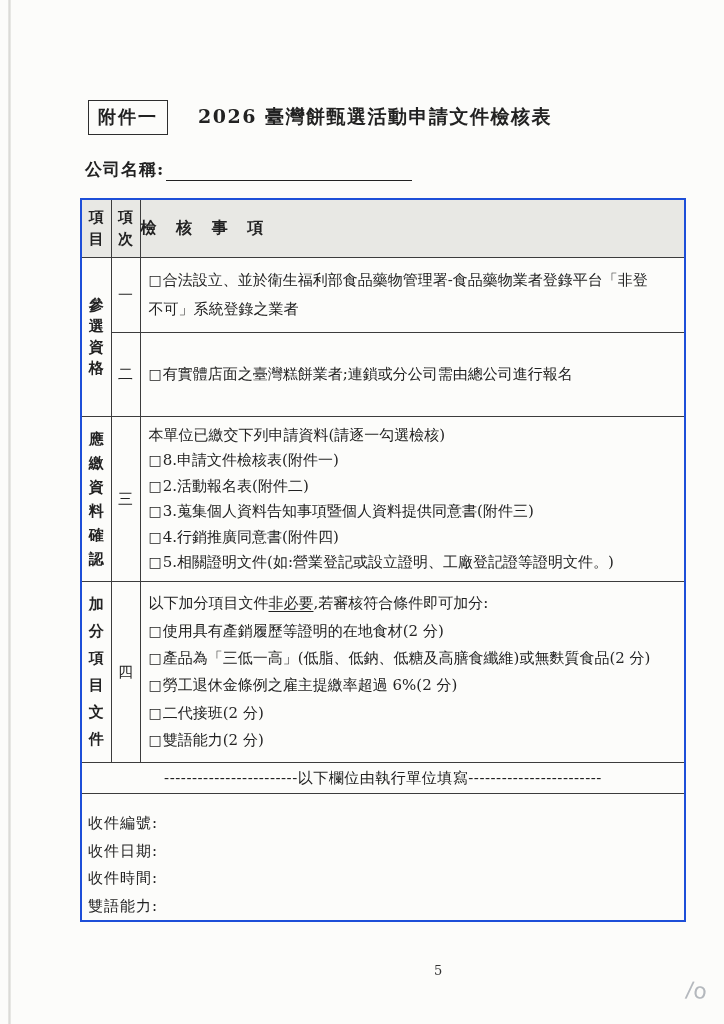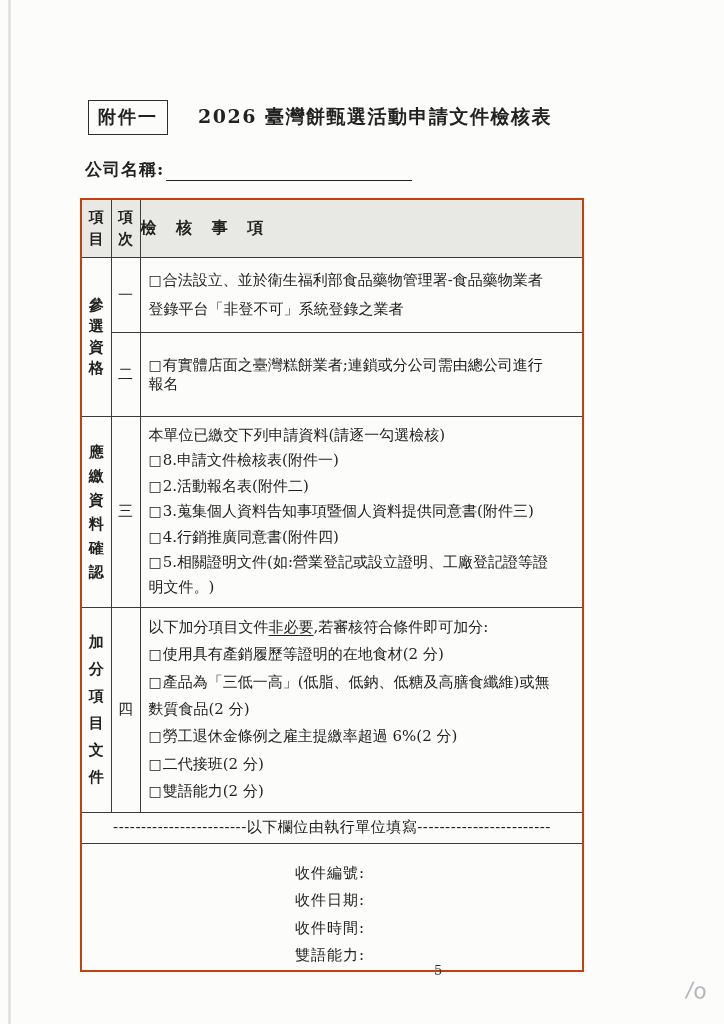--- a/index.html
+++ b/index.html
@@ -36,24 +36,24 @@
     position:absolute; left:85px; top:158px;
     font-size:17px; font-weight:bold; letter-spacing:1px;
   }
   .company-line {
     display:inline-block; width:246px; height:16px;
     border-bottom:1.6px solid #222;
     vertical-align:bottom; margin-left:2px;
   }
   table.checklist {
     position:absolute; left:80px; top:198px;
-    width:504px;
+    width:606px;
     border-collapse:collapse;
     table-layout:fixed;
-    border:2px solid #c2410c;
+    border:2px solid #1d4ed8;
     font-size:15px;
   }
   table.checklist td, table.checklist th {
     border:1px solid #3c3c3c;
     padding:0;
     color:#222;
   }
   col.c-item { width:30px; }
   col.c-seq  { width:29px; }
   tr.hdr th {
@@ -81,21 +81,21 @@
   td.seq { text-align:center; vertical-align:middle; font-size:15px; }
   td.content { vertical-align:middle; }
   td.content .pad { padding:6px 25px 6px 8px; }
   .r1 { height:75px; }  .r1 .pad { line-height:29px; }
   .r2 { height:84px; }
   .r3 { height:153px; } .r3 .pad { line-height:25.4px; padding-top:4px; }
   .r4 { height:167px; } .r4 .pad { line-height:27.4px; padding-top:4px; }
   .chk { display:inline-block; margin-right:1px; font-family:"DejaVu Sans",sans-serif; font-size:14px; }
   .uline { text-decoration:underline; text-underline-offset:3px; }
   td.sep-row { height:30px; text-align:center; font-weight:normal; vertical-align:middle; letter-spacing:.5px; font-size:15px; }
-  td.footer-box { height:117px; vertical-align:top;text-align:center; }
+  td.footer-box { height:117px; vertical-align:top; }
   .footer-fields { padding:16px 10px 0 6px; line-height:27.5px; font-size:15px; letter-spacing:1px; }
   .page-number {
     position:absolute; left:434px; top:963px;
     font-size:13px; color:#333;
   }
   .handwritten {
     position:absolute; left:686px; top:978px;
     font-size:22px; color:#b4b8bd;
     transform:rotate(8deg);
     font-family:"DejaVu Sans",sans-serif;

